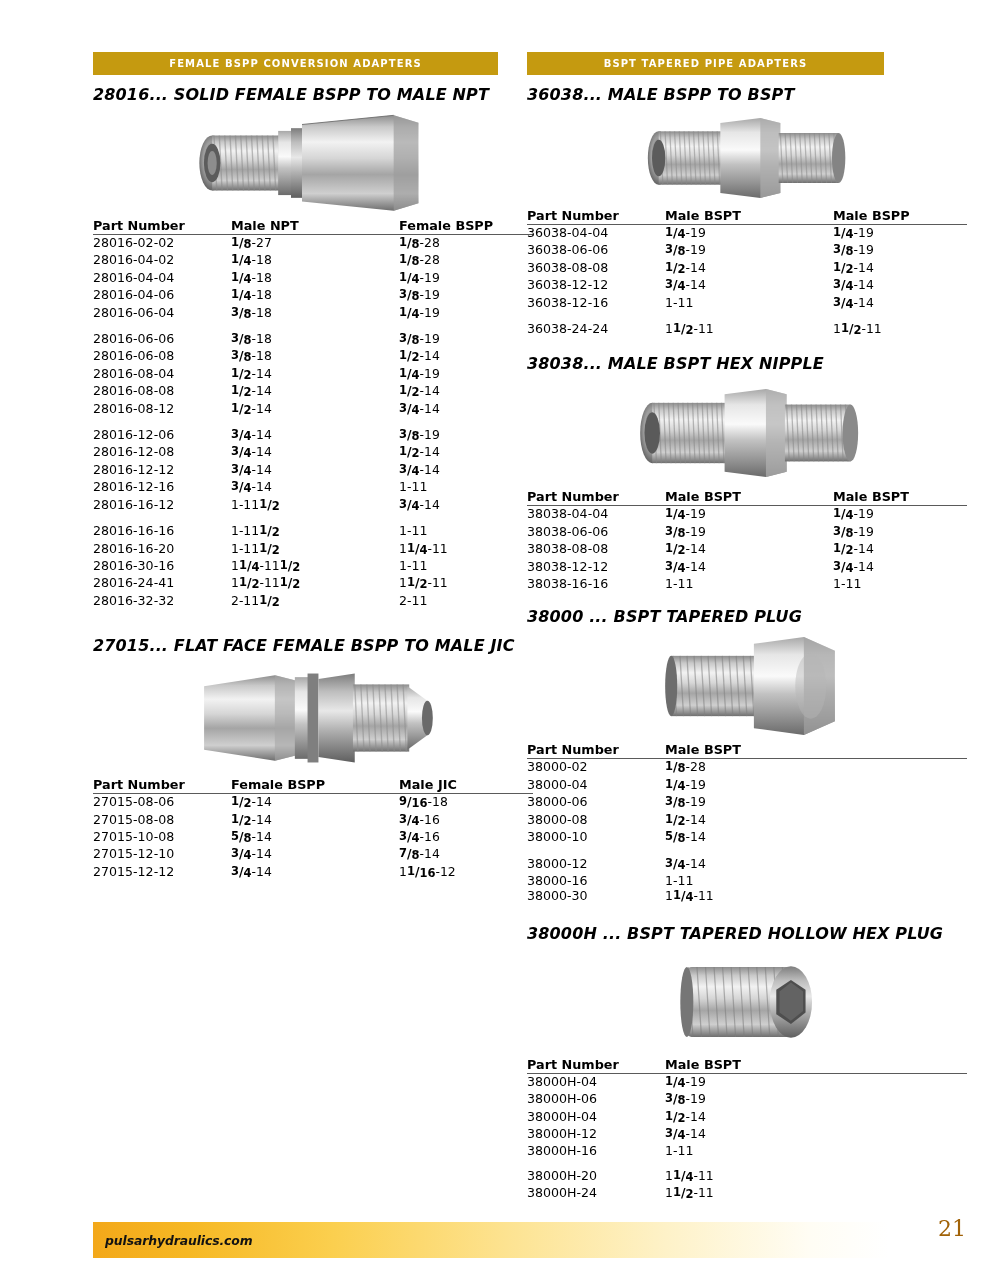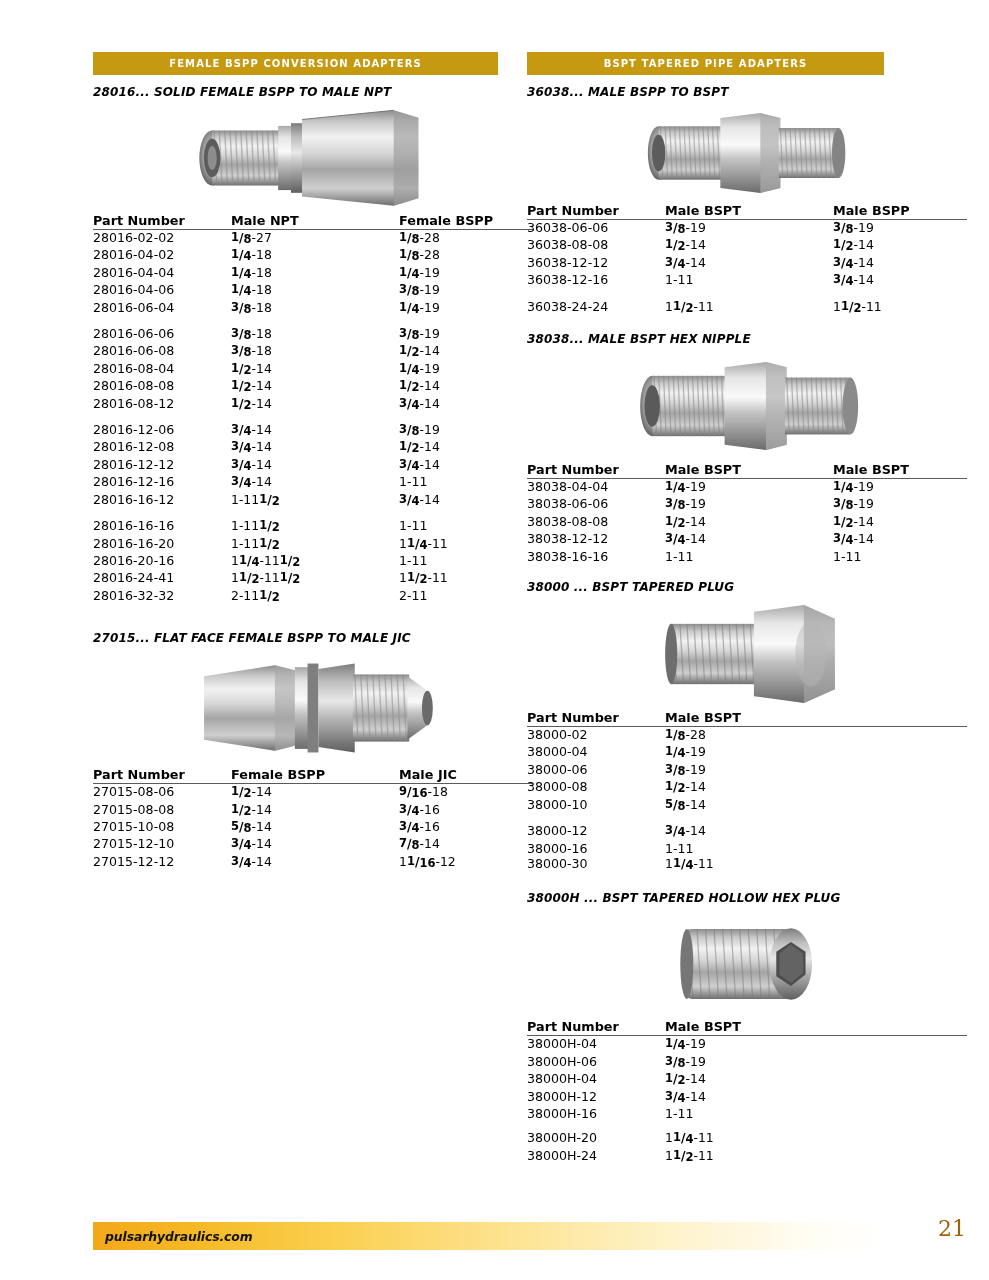--- a/index.html
+++ b/index.html
@@ -51,21 +51,21 @@
     white-space: nowrap;
   }
 
   
   .product {
     margin-bottom: 0;
   }
   .product-title {
     font-style: italic;
     font-weight: bold;
-    font-size: 12px;
+    font-size: 16px;
     letter-spacing: 0.15px;
     margin: 6px 0 4px 0;
     white-space: nowrap;
   }
 
   
   .figure {
     display: flex;
     justify-content: center;
     align-items: center;
@@ -107,21 +107,21 @@
   .fr sup { font-size: 11.5px; font-weight: bold; vertical-align: 1px; }
   .fr sub { font-size: 11.5px; font-weight: bold; vertical-align: -1px; }
   .rest { font-weight: normal; }
 
   
   .footer {
     position: absolute;
     left: 93px;
     top: 1222px;
     width: 796px;
-    height: 28px;
+    height: 36px;
     background: linear-gradient(to right,
         #f3a81a 0%, #f6b824 12%, #fbcf4e 30%, #fde391 52%,
         #fef2c8 72%, #fffdf4 90%, #ffffff 100%);
     display: flex;
     align-items: center;
   }
   .footer-text {
     font-style: italic;
     font-weight: bold;
     font-size: 12.4px;
@@ -304,21 +304,21 @@
                 <td class="c0"><span class="rest">28016-16-16</span></td>
                 <td class="c1"><span class="fr"><span class="rest">1-11</span><sup>1</sup>/<sub>2</sub></span></td>
                 <td class="c2"><span class="rest">1-11</span></td>
               </tr>
               <tr>
                 <td class="c0"><span class="rest">28016-16-20</span></td>
                 <td class="c1"><span class="fr"><span class="rest">1-11</span><sup>1</sup>/<sub>2</sub></span></td>
                 <td class="c2"><span class="fr"><span class="rest">1</span><sup>1</sup>/<sub>4</sub><span class="rest">-11</span></span></td>
               </tr>
               <tr>
-                <td class="c0"><span class="rest">28016-20-16</span></td>
+                <td class="c0"><span class="rest">28016-30-16</span></td>
                 <td class="c1"><span class="fr"><span class="rest">1</span><sup>1</sup>/<sub>4</sub><span class="rest">-11</span><sup>1</sup>/<sub>2</sub></span></td>
                 <td class="c2"><span class="rest">1-11</span></td>
               </tr>
               <tr>
                 <td class="c0"><span class="rest">28016-24-41</span></td>
                 <td class="c1"><span class="fr"><span class="rest">1</span><sup>1</sup>/<sub>2</sub><span class="rest">-11</span><sup>1</sup>/<sub>2</sub></span></td>
                 <td class="c2"><span class="fr"><span class="rest">1</span><sup>1</sup>/<sub>2</sub><span class="rest">-11</span></span></td>
               </tr>
               <tr>
                 <td class="c0"><span class="rest">28016-32-32</span></td>
@@ -498,20 +498,25 @@
           </div>
           <table class="spec">
             <thead>
               <tr>
                 <th class="c0">Part Number</th>
                 <th class="c1">Male BSPT</th>
                 <th class="c2">Male BSPP</th>
               </tr>
             </thead>
             <tbody>
+              <tr>
+                <td class="c0"><span class="rest">36038-04-04</span></td>
+                <td class="c1"><span class="fr"><sup>1</sup>/<sub>4</sub><span class="rest">-19</span></span></td>
+                <td class="c2"><span class="fr"><sup>1</sup>/<sub>4</sub><span class="rest">-19</span></span></td>
+              </tr>
               <tr>
                 <td class="c0"><span class="rest">36038-06-06</span></td>
                 <td class="c1"><span class="fr"><sup>3</sup>/<sub>8</sub><span class="rest">-19</span></span></td>
                 <td class="c2"><span class="fr"><sup>3</sup>/<sub>8</sub><span class="rest">-19</span></span></td>
               </tr>
               <tr>
                 <td class="c0"><span class="rest">36038-08-08</span></td>
                 <td class="c1"><span class="fr"><sup>1</sup>/<sub>2</sub><span class="rest">-14</span></span></td>
                 <td class="c2"><span class="fr"><sup>1</sup>/<sub>2</sub><span class="rest">-14</span></span></td>
               </tr>

